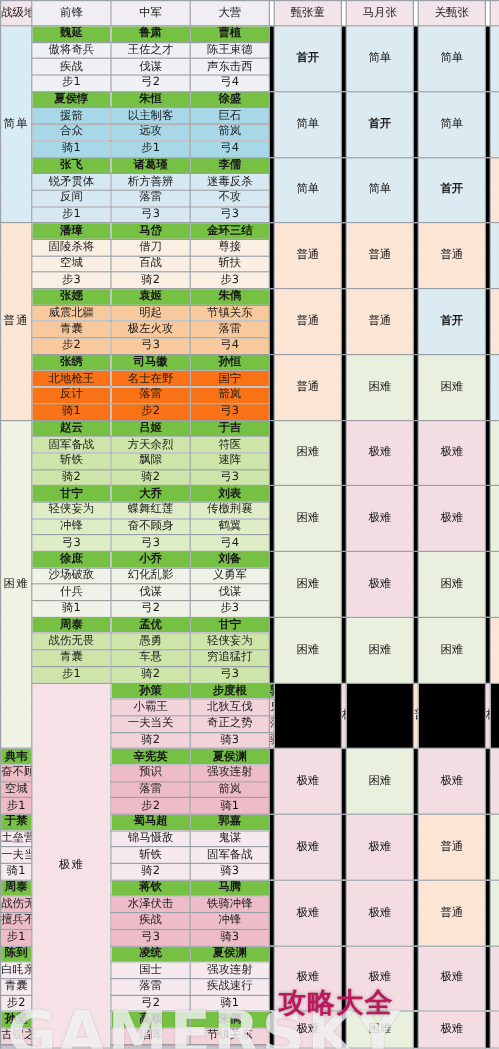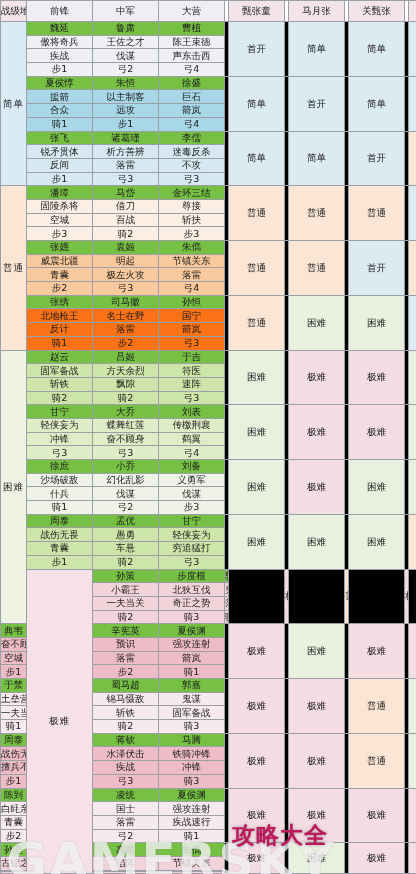--- a/index.html
+++ b/index.html
@@ -71,41 +71,41 @@
   }
   .tier-easy{background:#d9ecf5;}
   .tier-normal{background:#fbe6d5;}
   .tier-hard{background:#eef3e4;}
   .tier-extreme{background:#f6e2e6;}
 
   
   td.hero{
     background:#76c043;
     color:#16310a;
-    font-weight:normal;
+    font-weight:bold;
     font-size:10px;
   }
   
   td.cell{font-size:9.5px;}
   .b-easy-a{background:#eef0f4;}
   .b-easy-b{background:#a8d8e8;}
   .b-easy-c{background:#d6e9f2;}
   .b-normal-a{background:#fbeee2;}
   .b-normal-b{background:#f8c99c;}
   .b-normal-c{background:#f97316;}
   .b-hard-a{background:#eff3e7;}
   .b-hard-b{background:#cde5a8;}
   .b-hard-c{background:#dfedc7;}
   .b-extreme-a{background:#f6eaee;}
   .b-extreme-b{background:#eebcc6;}
   .b-extreme-c{background:#f3d3da;}
 
   
   td.rating{font-size:10px;}
-  .r-shoukai{color:#e0506a;background:#dceaf2;}
+  .r-shoukai{color:#e0506a;background:#dceaf2;font-weight:bold;}
   .r-jiandan{color:#20272e;background:#dceaf2;}
   .r-putong{color:#20272e;background:#fbe6d5;}
   .r-kunnan{color:#20272e;background:#e9f0de;}
   .r-jinan{color:#20272e;background:#f3dde3;}
 
   
   .wm{
     position:absolute;left:0;top:0;width:416px;height:874px;
     pointer-events:none;
   }

